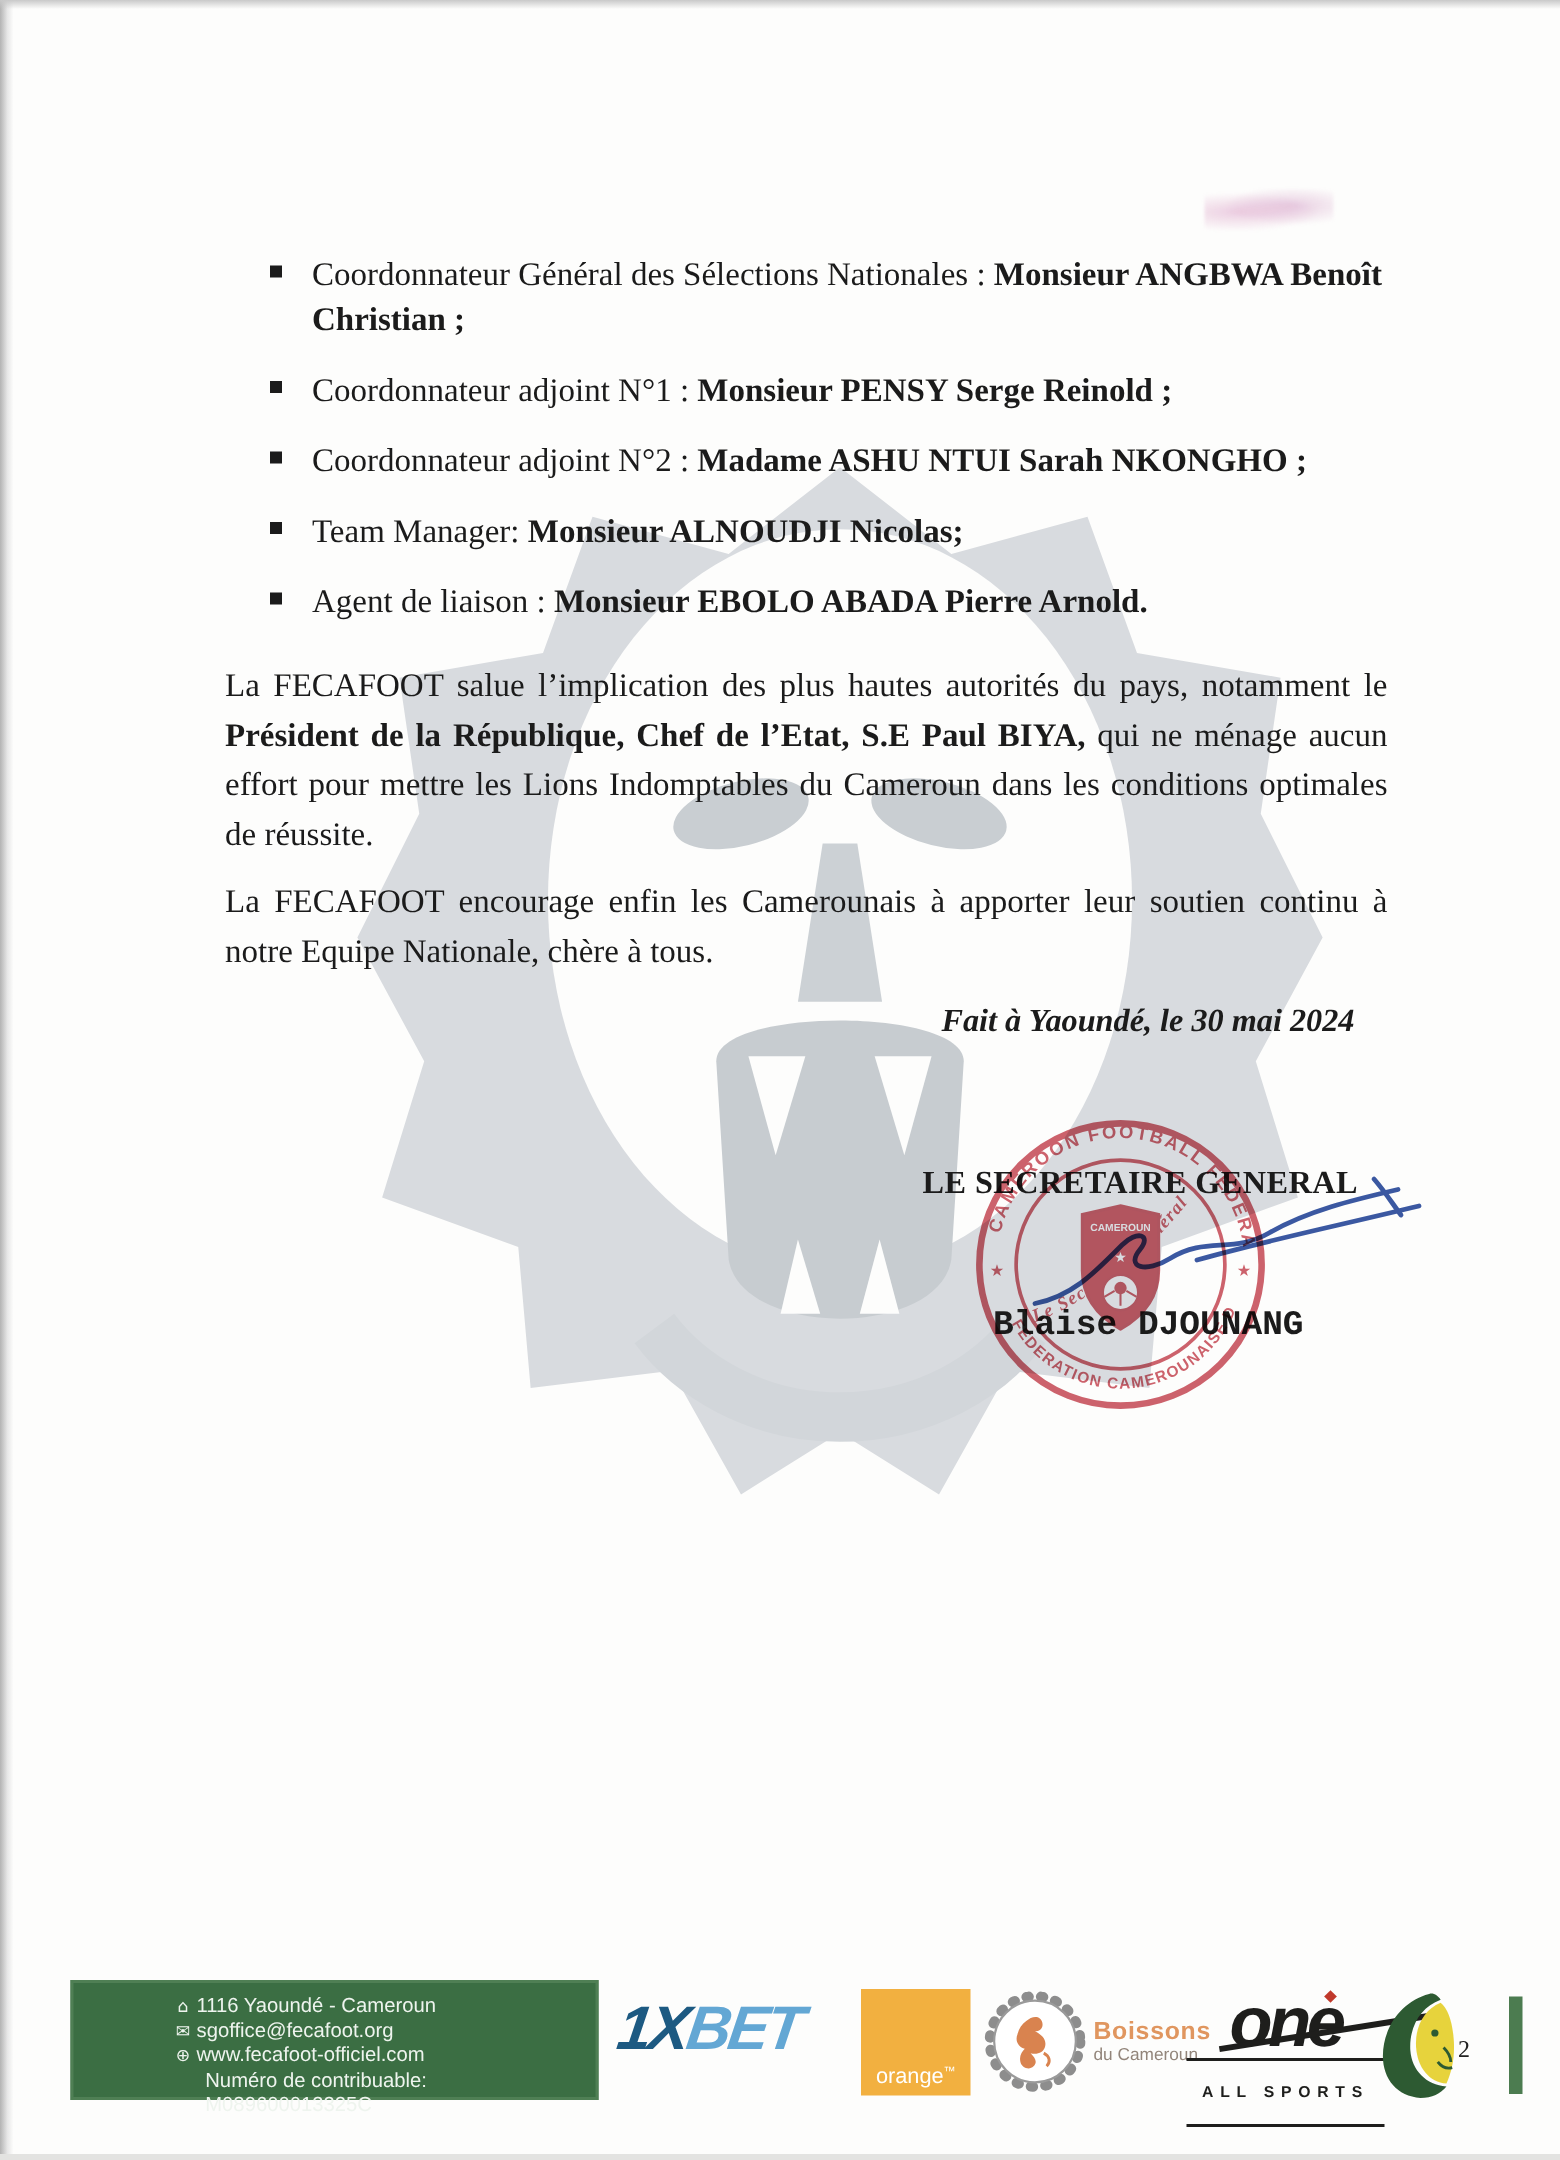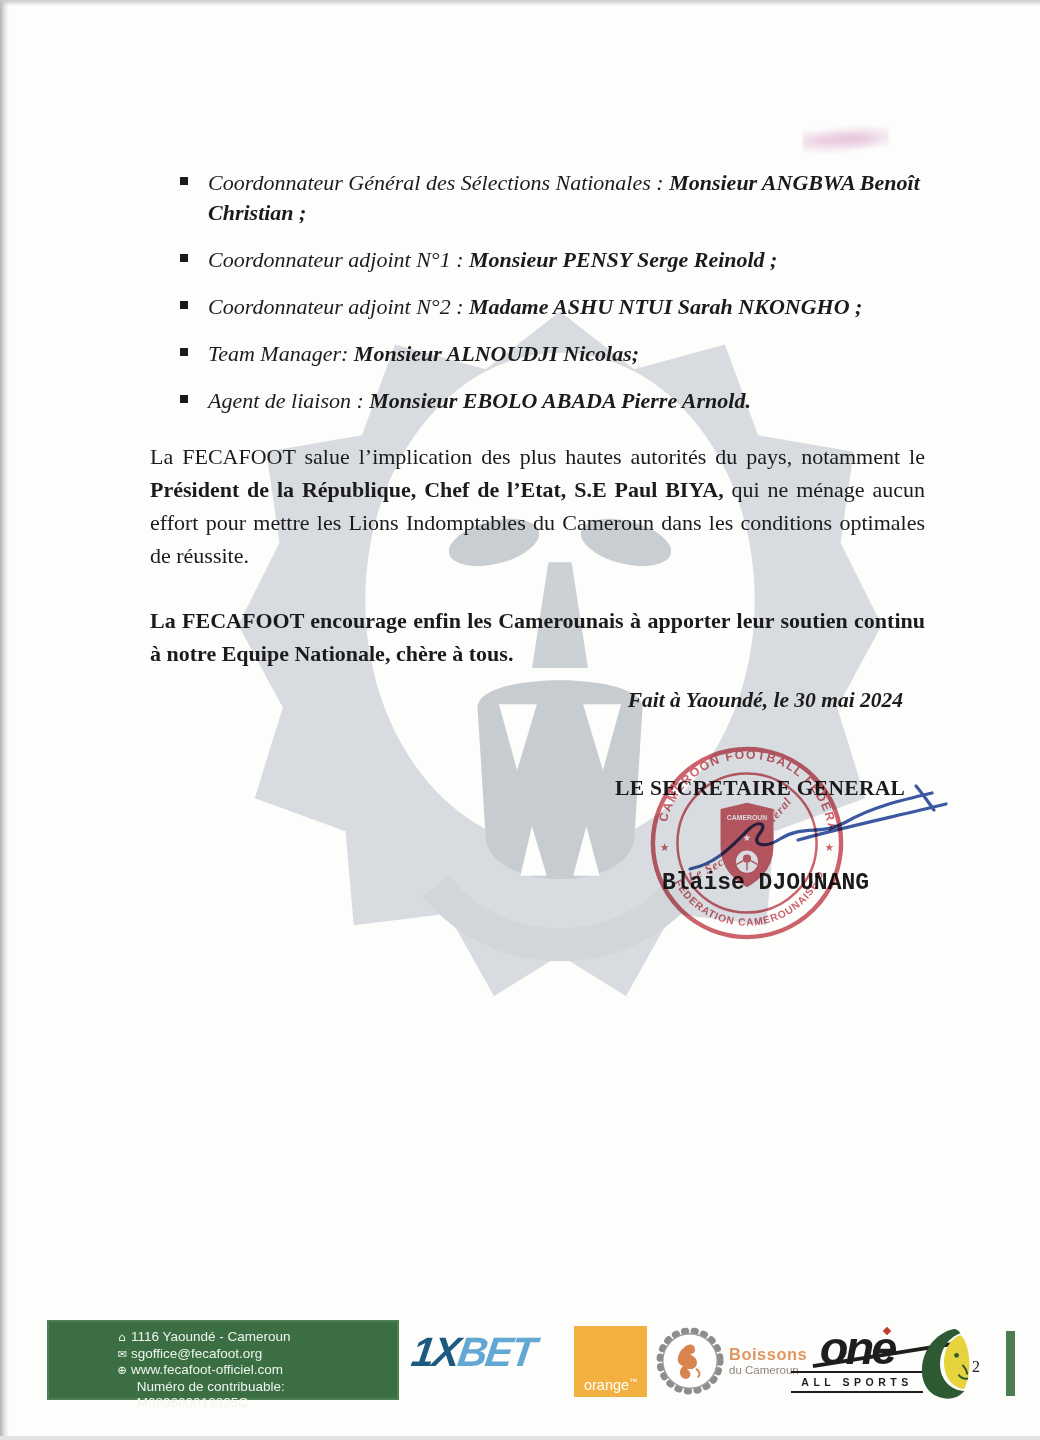--- a/index.html
+++ b/index.html
@@ -12,27 +12,27 @@
             background:linear-gradient(to bottom,#c9c9c9,rgba(255,255,255,0));z-index:9;}
   .edge-bottom{position:absolute;left:0;bottom:0;width:1040px;height:4px;background:#e3e3e1;z-index:9;}
   .artifact{position:absolute;left:803px;top:126px;width:86px;height:28px;
             background:radial-gradient(ellipse at 25% 55%,rgba(205,120,175,.35),transparent 60%),
                        radial-gradient(ellipse at 68% 40%,rgba(185,100,165,.3),transparent 55%);
             filter:blur(1px);z-index:2;}
   
   .watermark{position:absolute;left:230px;top:295px;width:660px;height:726px;z-index:1;}
   
   .content{position:absolute;left:150px;top:168px;width:775px;z-index:2;}
-  ul.roles{list-style:none;margin:0;padding:0;font-style:italic;}
+  ul.roles{list-style:none;margin:0;padding:0;}
   ul.roles li{position:relative;padding-left:58px;margin-bottom:17px;font-size:22px;line-height:30px;max-width:717px;}
   .bullet-sq{position:absolute;left:30px;top:9px;width:8px;height:8px;background:#1b1b1b;}
   .role-name{font-weight:700;}
   p.body{margin:0;font-size:22px;line-height:33px;text-align:justify;}
   p.p1{margin-top:24px;}
-  p.p2{margin-top:32px;font-weight:bold;}
+  p.p2{margin-top:12px;}
   .dateline{margin-top:18px;padding-right:22px;text-align:right;font-size:21.5px;font-weight:700;font-style:italic;}
   
   .sig-title{position:absolute;left:590px;top:776px;font-size:21.5px;font-weight:700;letter-spacing:.3px;z-index:3;margin-left:25px;}
   .sig-name{position:absolute;left:662px;top:870px;font-size:23px;font-weight:700;z-index:3;font-family:Liberation Mono, monospace;}
   .stamp-svg{position:absolute;left:649px;top:745px;z-index:4;mix-blend-mode:multiply;opacity:.92;}
   .sign-svg{position:absolute;left:680px;top:776px;z-index:5;mix-blend-mode:multiply;}
   
   .footer{position:absolute;left:0;top:1300px;width:1040px;height:140px;z-index:3;
           font-family:"Liberation Sans", sans-serif;}
   .contact{position:absolute;left:47px;top:20px;width:352px;height:80px;background:#3b6e43;
@@ -50,21 +50,21 @@
   .orange-box sup{font-size:8px;}
   .boissons{position:absolute;left:655px;top:26px;display:flex;align-items:center;}
   .boissons .btxt{margin-left:4px;line-height:1.05;}
   .boissons .b1{color:#e0965f;font-weight:700;font-size:16.5px;letter-spacing:.5px;}
   .boissons .b2{color:#92857a;font-size:11.5px;}
   .one{position:absolute;left:791px;top:28px;width:132px;text-align:center;color:#1e1e1c;}
   .one-word{position:relative;display:inline-block;font-weight:900;font-size:47px;line-height:.85;letter-spacing:-3px;font-style:italic;}
   .one-slash{position:absolute;left:-8px;top:25px;width:142px;height:3.5px;background:#1e1e1c;transform:rotate(-9deg);}
   .one-dot{position:absolute;top:0px;left:64px;width:6px;height:6px;background:#c0392b;transform:rotate(45deg);}
   .one-sub{margin-top:3px;border-top:2.5px solid #1e1e1c;border-bottom:2.5px solid #1e1e1c;
-           padding:3px 0;font-weight:700;font-size:10.5px;letter-spacing:4.5px;}
+           padding:15px 0;font-weight:700;font-size:10.5px;letter-spacing:4.5px;}
   .lion-logo{position:absolute;left:920px;top:28px;}
   .page-num{position:absolute;left:972px;top:58px;font-size:16px;color:#222;font-family:"Liberation Serif",serif;}
   .side-bar{position:absolute;left:1006px;top:31px;width:9px;height:65px;background:#4c7c50;}
 </style>
 </head>
 <body>
 
 <div class="page">
   <div class="edge-left"></div>
   <div class="edge-top"></div>

